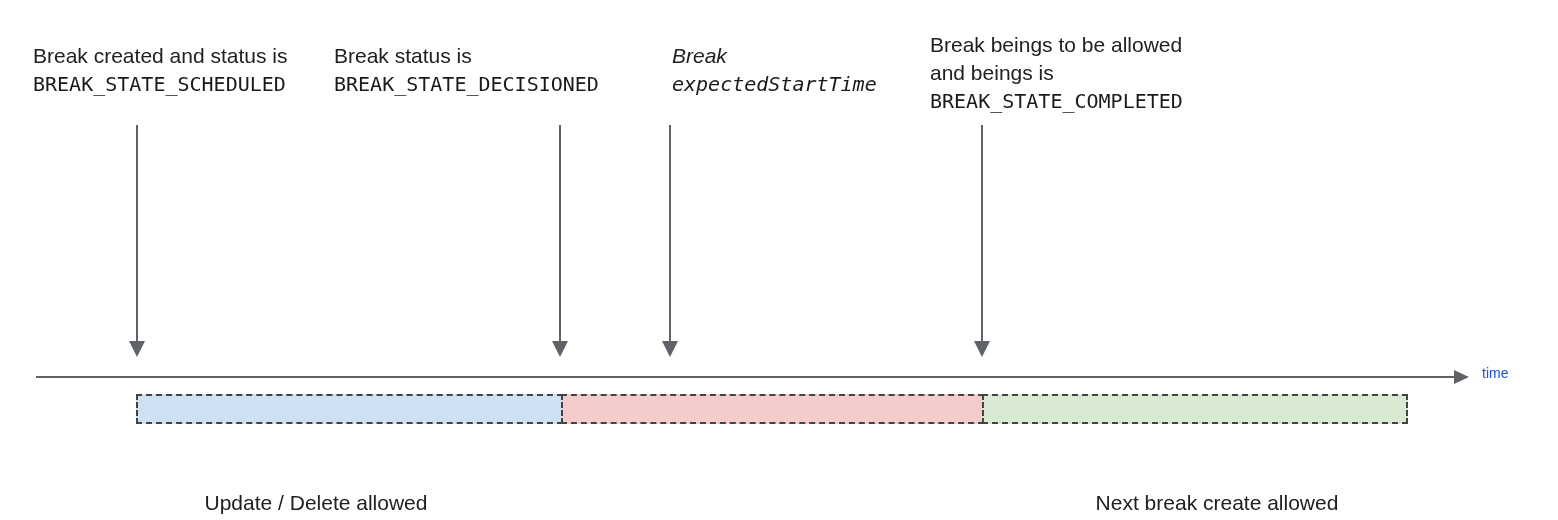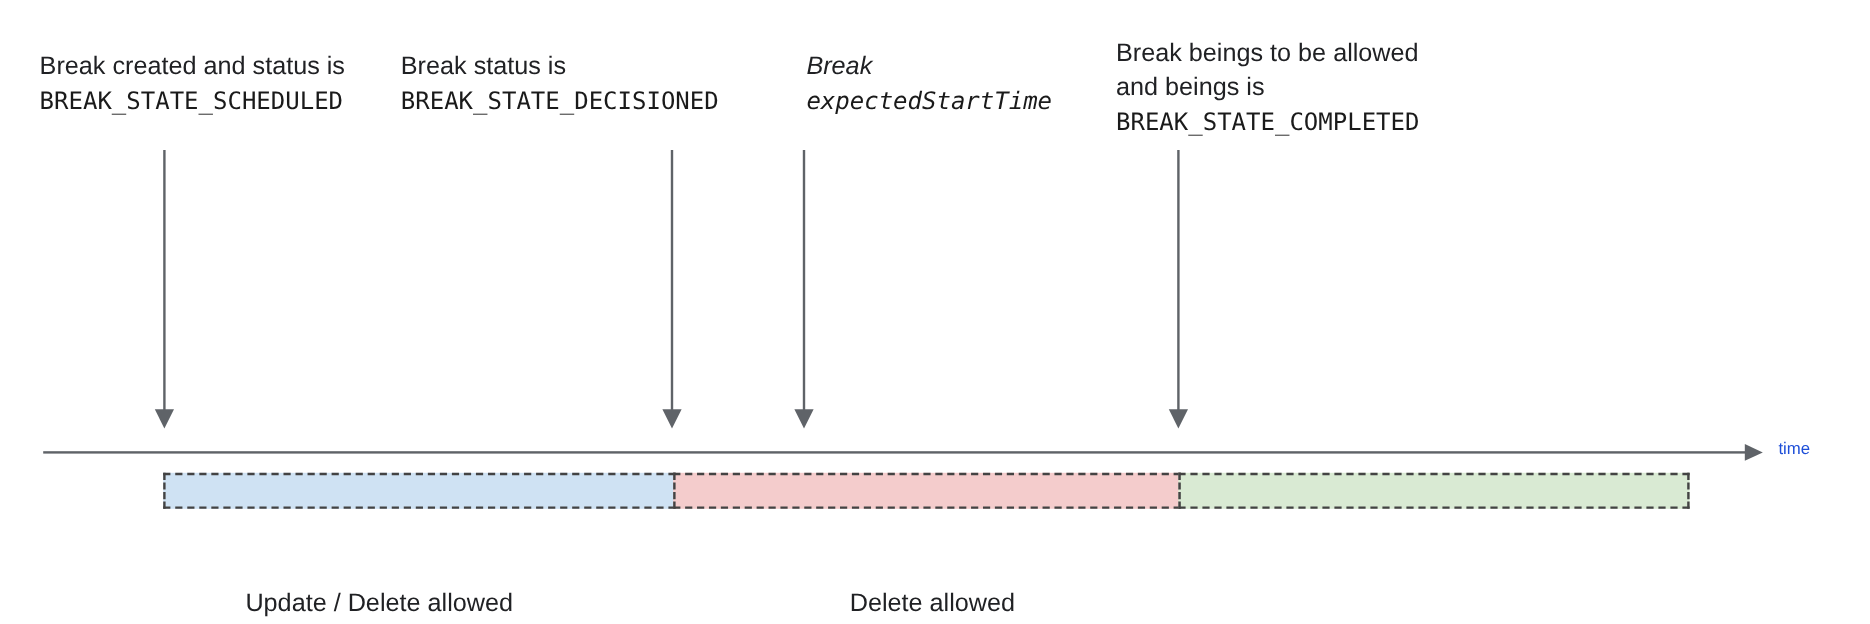--- a/index.html
+++ b/index.html
@@ -169,15 +169,15 @@
 
   <div class="axis-line"></div>
   <div class="axis-head"></div>
   <div class="axis-label">time</div>
 
   <div class="seg seg-1" style="background-color: rgb(207, 226, 243);"></div>
   <div class="seg seg-2" style="background-color: rgb(244, 204, 204);"></div>
   <div class="seg seg-3" style="background-color: rgb(217, 234, 211);"></div>
 
   <div class="seg-label seg-label-1">Update / Delete allowed</div>
-  <div class="seg-label seg-label-2">Delete allowed</div>
+  <div class="seg-label seg-label-3">Next break create allowed</div>
 
 </div>
 
 </body></html>

